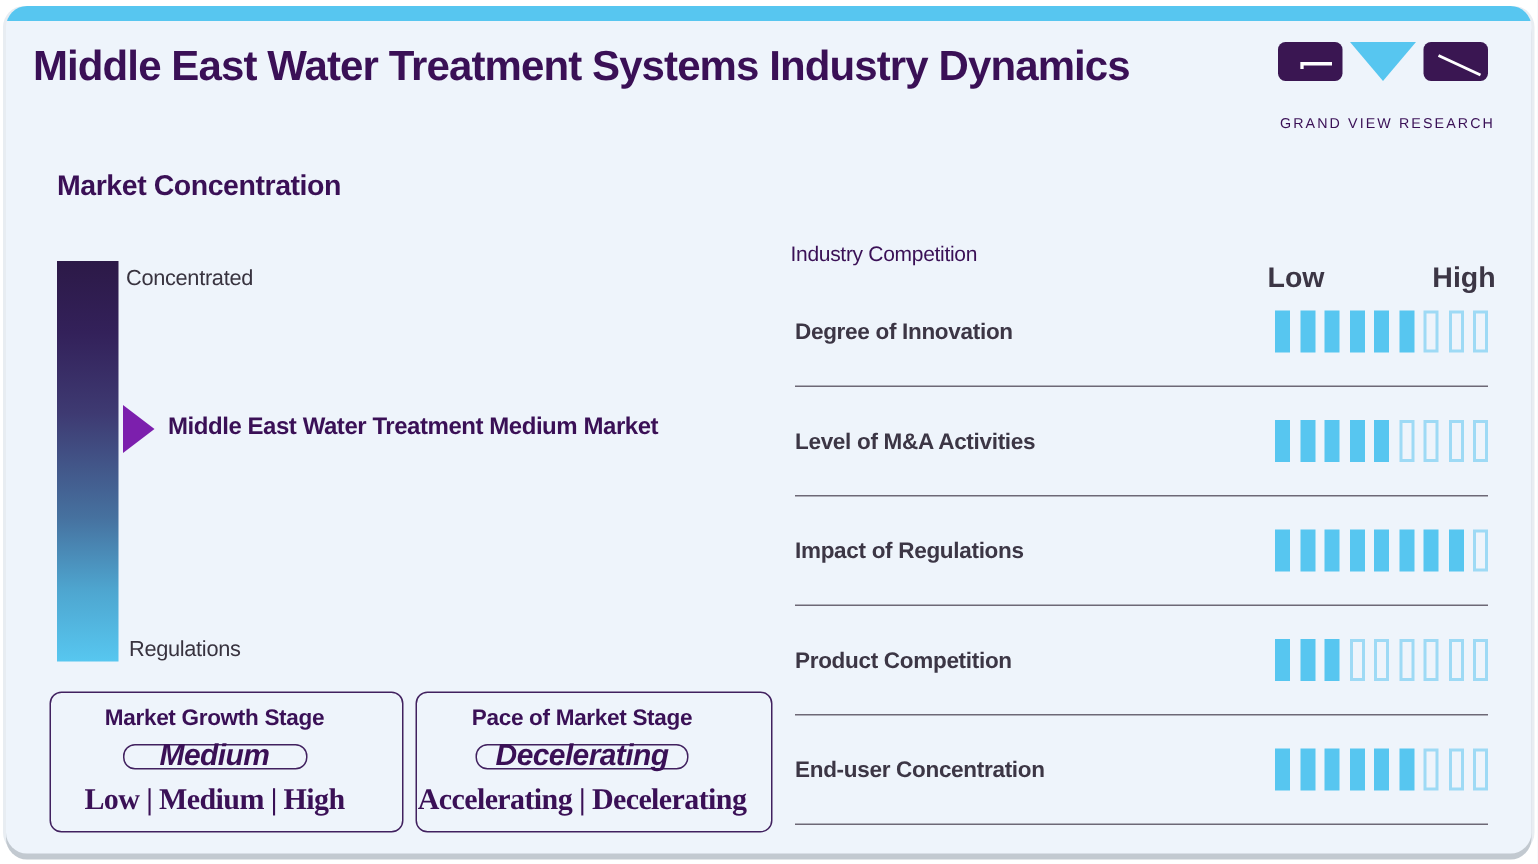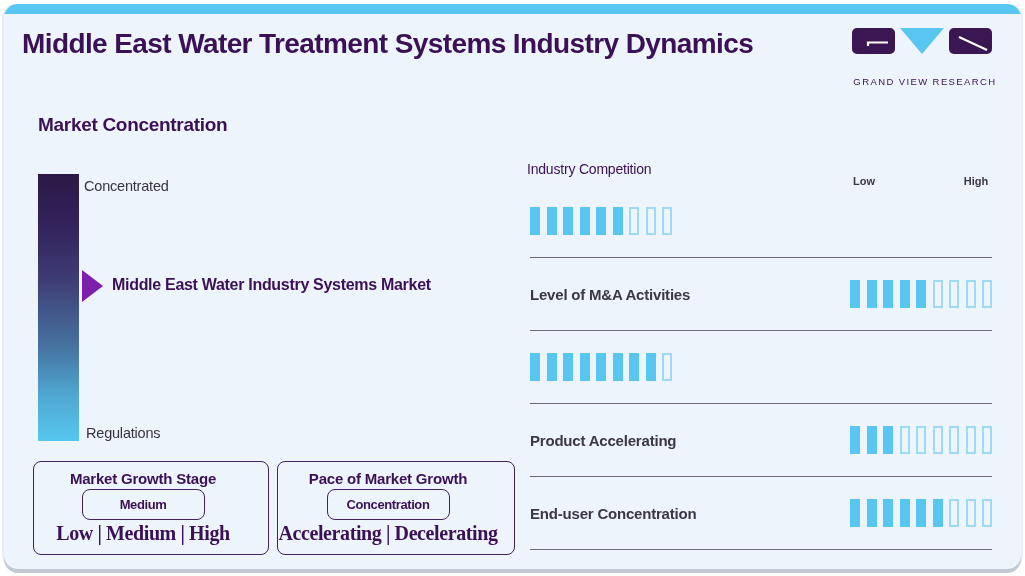--- a/index.html
+++ b/index.html
@@ -72,33 +72,33 @@
     position:absolute;top:457px;height:94px;
     border:1.5px solid #41215f;border-radius:8px;
     display:flex;flex-direction:column;align-items:center;
     justify-content:space-between;padding:8px 20px 9px 4px;
     color:var(--purple-dark);
   }
   .box-growth-stage{left:29px;width:236px;}
   .box-pace{left:273px;width:238px;}
   .info-box .box-title{font-size:15px;font-weight:bold;letter-spacing:-0.2px;}
   .info-box .box-pill{
-    min-width:123px;height:31px;border:1.5px solid #41215f;border-radius:8px;
+    min-width:123px;height:17px;border:1.5px solid #41215f;border-radius:8px;
     display:flex;align-items:center;justify-content:center;
-    font-size:13px;font-weight:bold;letter-spacing:-0.4px;padding:0 12px;
+    font-size:20px;font-weight:bold;letter-spacing:-0.4px;padding:0 12px;font-style:italic;
   }
   .info-box .box-options{font-size:20px;font-weight:bold;letter-spacing:-0.4px;white-space:nowrap;font-family:Liberation Serif, serif;}
   
   .mch-heading{position:absolute;left:523px;top:110px;}
   .mch-sub{
     position:absolute;left:523px;top:138px;
     font-size:14px;color:var(--purple-dark);letter-spacing:-0.2px;margin-top:19px;
   }
   .scale-hdr{
-    position:absolute;top:171px;font-size:11px;font-weight:bold;
+    position:absolute;top:171px;font-size:19px;font-weight:bold;
     color:var(--slate-text);text-align:center;
   }
   .scale-low{left:840px;width:40px;}
   .scale-high{left:950px;width:44px;}
   .char-rows{position:absolute;left:526px;top:181px;width:462px;}
   .char-row{
     height:73px;display:flex;align-items:center;justify-content:space-between;
     border-bottom:1px solid var(--divider);
   }
   .char-label{
@@ -129,41 +129,42 @@
     <div class="logo-text">GRAND VIEW RESEARCH</div>
   </div>
 
   <h2 class="section-heading mc-heading">Market Concentration</h2>
 
   <div class="gradient-bar"></div>
   <div class="scale-label label-concentrated">Concentrated</div>
   <div class="scale-label label-fragmented">Regulations</div>
 
   <div class="pointer-arrow"></div>
-  <div class="pointer-label">Middle East Water Industry Systems Market</div>
+  <div class="pointer-label">Middle East Water Treatment Medium Market</div>
 
   <div class="info-box box-growth-stage">
     <div class="box-title">Market Growth Stage</div>
     <div class="box-pill">Medium</div>
     <div class="box-options">Low | Medium | High</div>
   </div>
 
   <div class="info-box box-pace">
-    <div class="box-title">Pace of Market Growth</div>
-    <div class="box-pill">Concentration</div>
+    <div class="box-title">Pace of Market Stage</div>
+    <div class="box-pill">Decelerating</div>
     <div class="box-options">Accelerating | Decelerating</div>
   </div>
 
   <div class="mch-sub">Industry Competition</div>
 
   <div class="scale-hdr scale-low">Low</div>
   <div class="scale-hdr scale-high">High</div>
 
   <div class="char-rows">
     <div class="char-row">
+      <span class="char-label">Degree of Innovation</span>
       <span class="seg-bar">
           <span class="seg seg-filled"></span>
           <span class="seg seg-filled"></span>
           <span class="seg seg-filled"></span>
           <span class="seg seg-filled"></span>
           <span class="seg seg-filled"></span>
           <span class="seg seg-filled"></span>
           <span class="seg seg-empty"></span>
           <span class="seg seg-empty"></span>
           <span class="seg seg-empty"></span>
@@ -177,34 +178,35 @@
           <span class="seg seg-filled"></span>
           <span class="seg seg-filled"></span>
           <span class="seg seg-filled"></span>
           <span class="seg seg-empty"></span>
           <span class="seg seg-empty"></span>
           <span class="seg seg-empty"></span>
           <span class="seg seg-empty"></span>
         </span>
     </div>
     <div class="char-row">
-      <span class="seg-bar">
-          <span class="seg seg-filled"></span>
-          <span class="seg seg-filled"></span>
-          <span class="seg seg-filled"></span>
-          <span class="seg seg-filled"></span>
-          <span class="seg seg-filled"></span>
-          <span class="seg seg-filled"></span>
-          <span class="seg seg-filled"></span>
-          <span class="seg seg-filled"></span>
-          <span class="seg seg-empty"></span>
-        </span>
-    </div>
-    <div class="char-row">
-      <span class="char-label">Product Accelerating</span>
+      <span class="char-label">Impact of Regulations</span>
+      <span class="seg-bar">
+          <span class="seg seg-filled"></span>
+          <span class="seg seg-filled"></span>
+          <span class="seg seg-filled"></span>
+          <span class="seg seg-filled"></span>
+          <span class="seg seg-filled"></span>
+          <span class="seg seg-filled"></span>
+          <span class="seg seg-filled"></span>
+          <span class="seg seg-filled"></span>
+          <span class="seg seg-empty"></span>
+        </span>
+    </div>
+    <div class="char-row">
+      <span class="char-label">Product Competition</span>
       <span class="seg-bar">
           <span class="seg seg-filled"></span>
           <span class="seg seg-filled"></span>
           <span class="seg seg-filled"></span>
           <span class="seg seg-empty"></span>
           <span class="seg seg-empty"></span>
           <span class="seg seg-empty"></span>
           <span class="seg seg-empty"></span>
           <span class="seg seg-empty"></span>
           <span class="seg seg-empty"></span>

